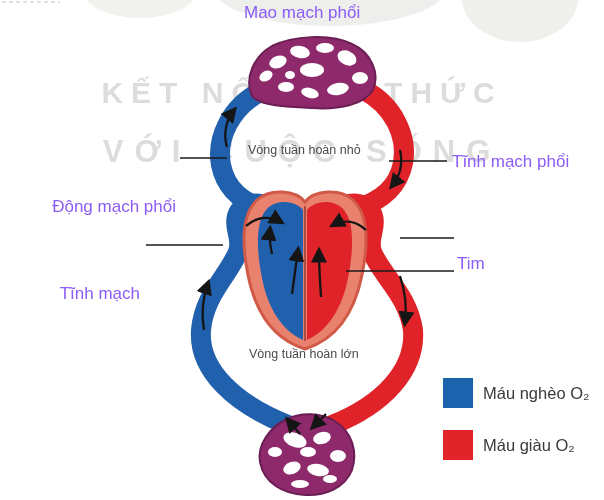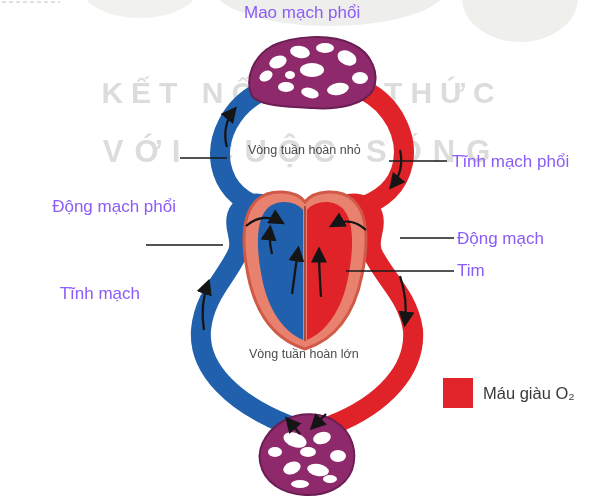--- a/index.html
+++ b/index.html
@@ -116,30 +116,35 @@
   </svg>
 
   <div class="lbl" style="left:244px;top:3px;">Mao mạch phổi</div>
 
   <div class="lbl right" style="left:30px;top:149px;width:146px;">Động mạch phổi</div>
 
   <div class="lbl" style="left:452px;top:152px;">Tĩnh mạch phổi</div>
 
   <div class="lbl right" style="left:48px;top:236px;width:92px;">Tĩnh mạch</div>
 
-  <div class="lbl" style="left:457px;top:229px;">Động mạch</div>
 
-  <div class="lbl" style="left:457px;top:261px;">Tim</div>
+  <div class="lbl" style="left:457px;top:254px;">Tim</div>
 
   <div class="lbl small" style="left:248px;top:143px;text-align:center;">Vòng tuần hoàn nhỏ</div>
 
   <div class="lbl small" style="left:249px;top:347px;">Vòng tuần hoàn lớn</div>
 
 
   <div class="legend">
+    <div class="legend-row">
+      <svg width="30" height="30">
+        <rect x="0" y="0" width="30" height="30" fill="#1b64ad"></rect>
+      </svg>
+      <span class="txt">Máu nghèo O₂</span>
+    </div>
     <div class="legend-row">
       <svg width="30" height="30">
         <rect x="0" y="0" width="30" height="30" fill="#e0242a"></rect>
       </svg>
       <span class="txt">Máu giàu O₂</span>
     </div>
   </div>
 
 </div>
 

